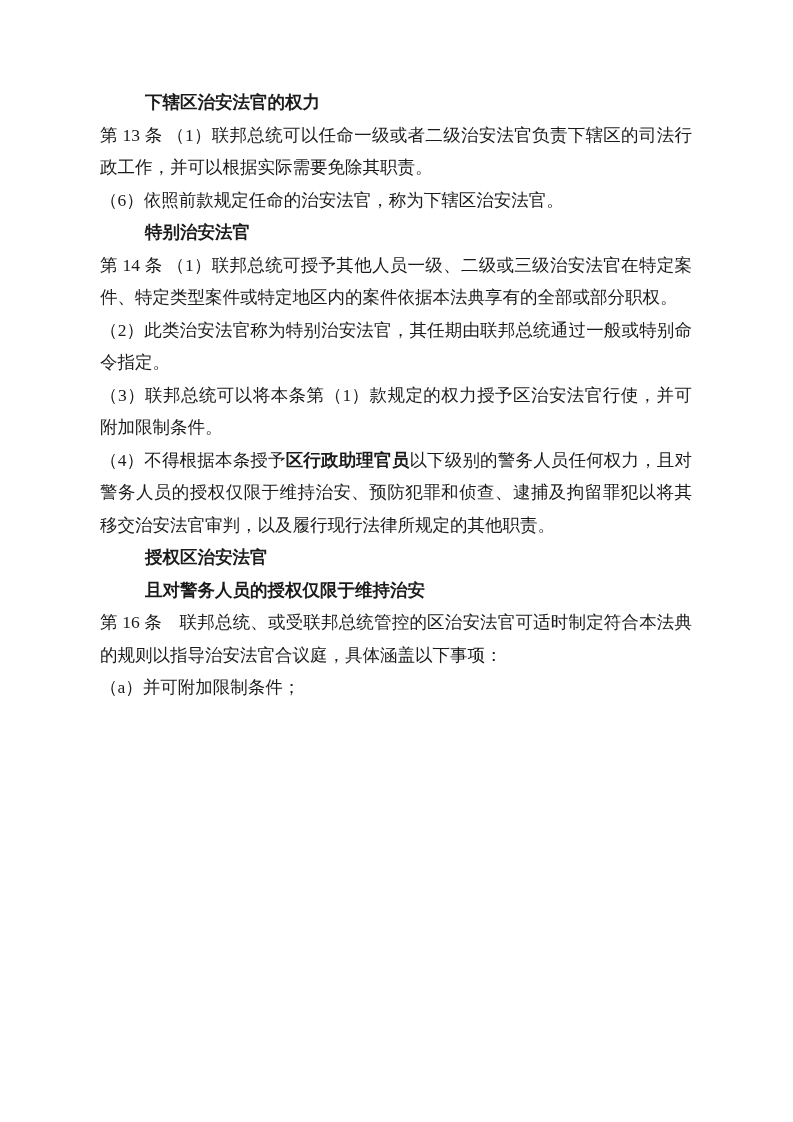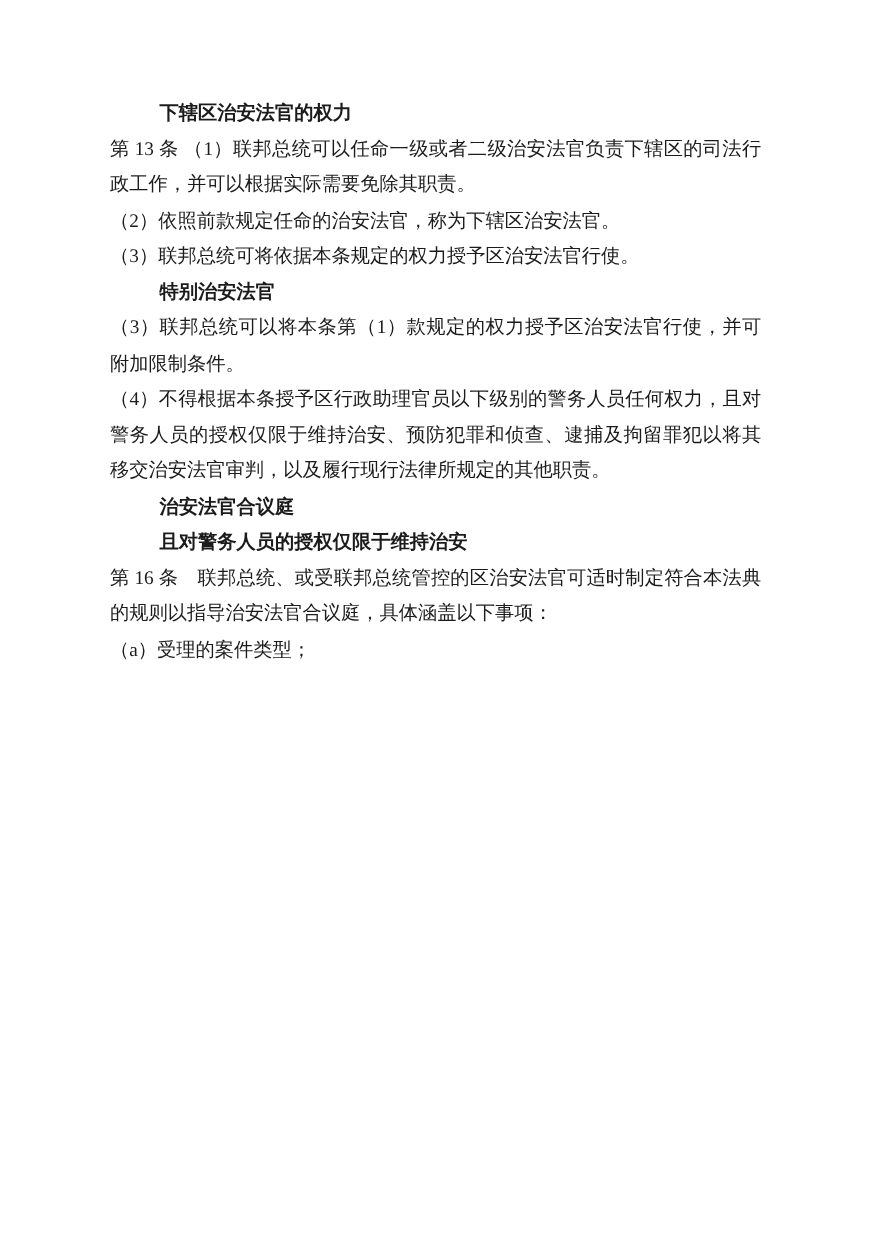--- a/index.html
+++ b/index.html
@@ -28,21 +28,21 @@
     font-weight: bold;
     font-size: 17.5px;
     line-height: 32.5px;
     text-indent: 45px;
     text-align: left;
   }
   .para {
     font-weight: normal;
     text-indent: 0;
   }
-  .para b { font-weight: normal; }
+  .para b { font-weight: bold; }
   .page-number {
     position: absolute;
     left: 0;
     top: 1044px;
     width: 100%;
     text-align: center;
     font-size: 14.5px;
     line-height: 20px;
     color: #2a2a2a;
   }
@@ -50,40 +50,41 @@
 </head>
 <body>
 
 <div class="page">
   <div class="content">
 
     <div class="heading">下辖区治安法官的权力</div>
 
     <div class="para">第 13 条 （1）联邦总统可以任命一级或者二级治安法官负责下辖区的司法行政工作，并可以根据实际需要免除其职责。</div>
 
-    <div class="para">（2）依照前款规定任命的治安法官，称为下辖区治安法官。</div>
+    <div class="para">（6）依照前款规定任命的治安法官，称为下辖区治安法官。</div>
 
 
-    <div class="para">（3）联邦总统可将依据本条规定的权力授予区治安法官行使。</div>
 
     <div class="heading">特别治安法官</div>
 
+    <div class="para">第 14 条 （1）联邦总统可授予其他人员一级、二级或三级治安法官在特定案件、特定类型案件或特定地区内的案件依据本法典享有的全部或部分职权。</div>
 
+    <div class="para">（2）此类治安法官称为特别治安法官，其任期由联邦总统通过一般或特别命令指定。</div>
 
     <div class="para">（3）联邦总统可以将本条第（1）款规定的权力授予区治安法官行使，并可附加限制条件。</div>
 
     <div class="para"><span>（4）不得根据本条授予</span><b>区行政助理官员</b><span>以下级别的警务人员任何权力，且对警务人员的授权仅限于维持治安、预防犯罪和侦查、逮捕及拘留罪犯以将其移交治安法官审判，以及履行现行法律所规定的其他职责。</span></div>
 
-    <div class="heading">治安法官合议庭</div>
+    <div class="heading">授权区治安法官</div>
 
 
     <div class="heading">且对警务人员的授权仅限于维持治安</div>
 
 
 
     <div class="para">第 16 条　联邦总统、或受联邦总统管控的区治安法官可适时制定符合本法典的规则以指导治安法官合议庭，具体涵盖以下事项：</div>
 
-    <div class="para">（a）受理的案件类型；</div>
+    <div class="para">（a）并可附加限制条件；</div>
 
   </div>
 
   <div class="page-number">6</div>
 </div>
 
 </body></html>

